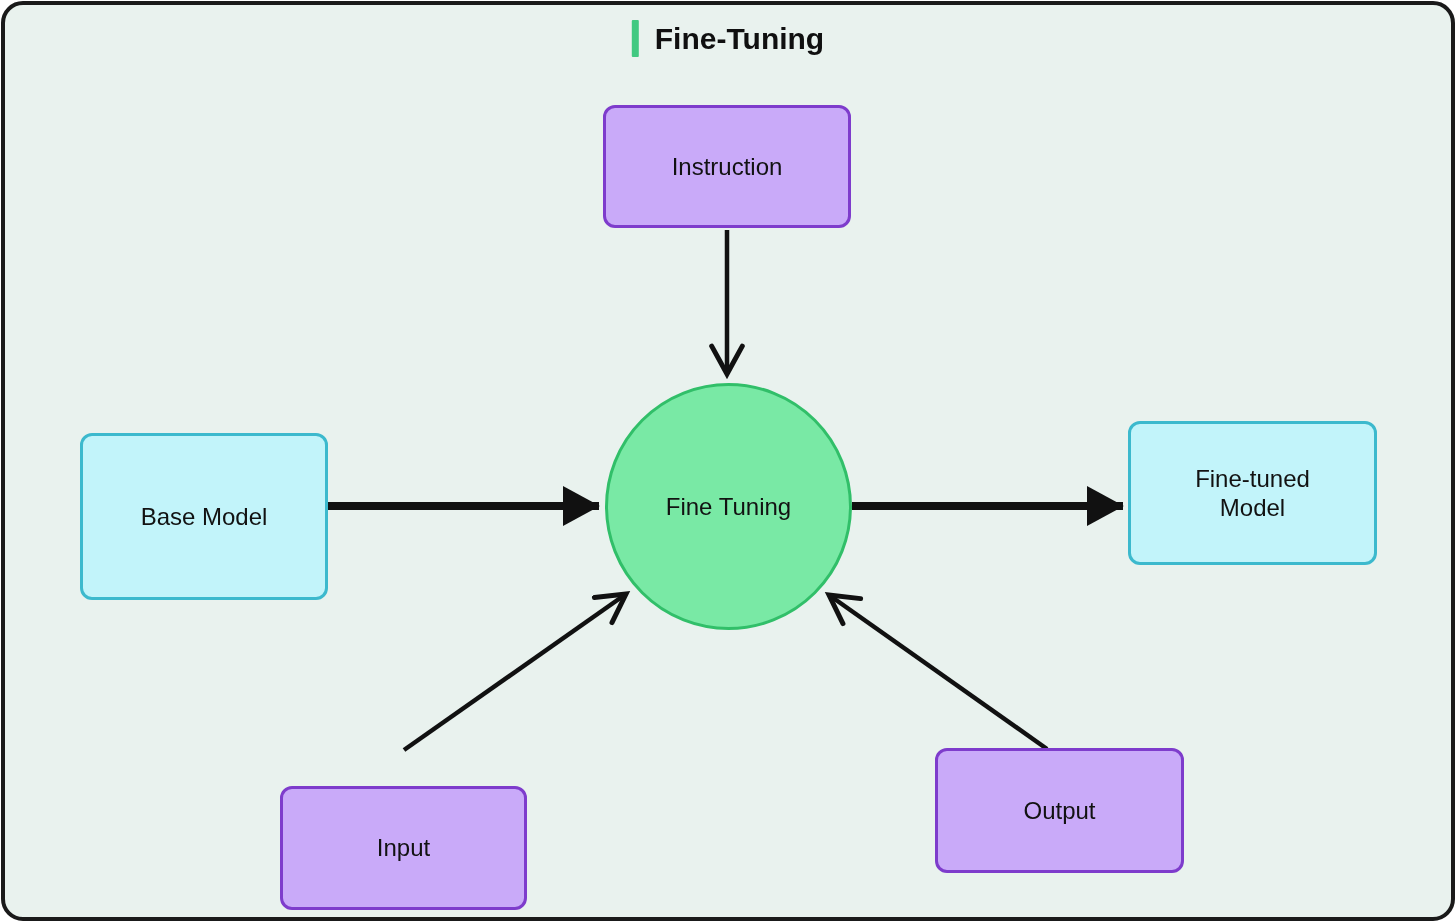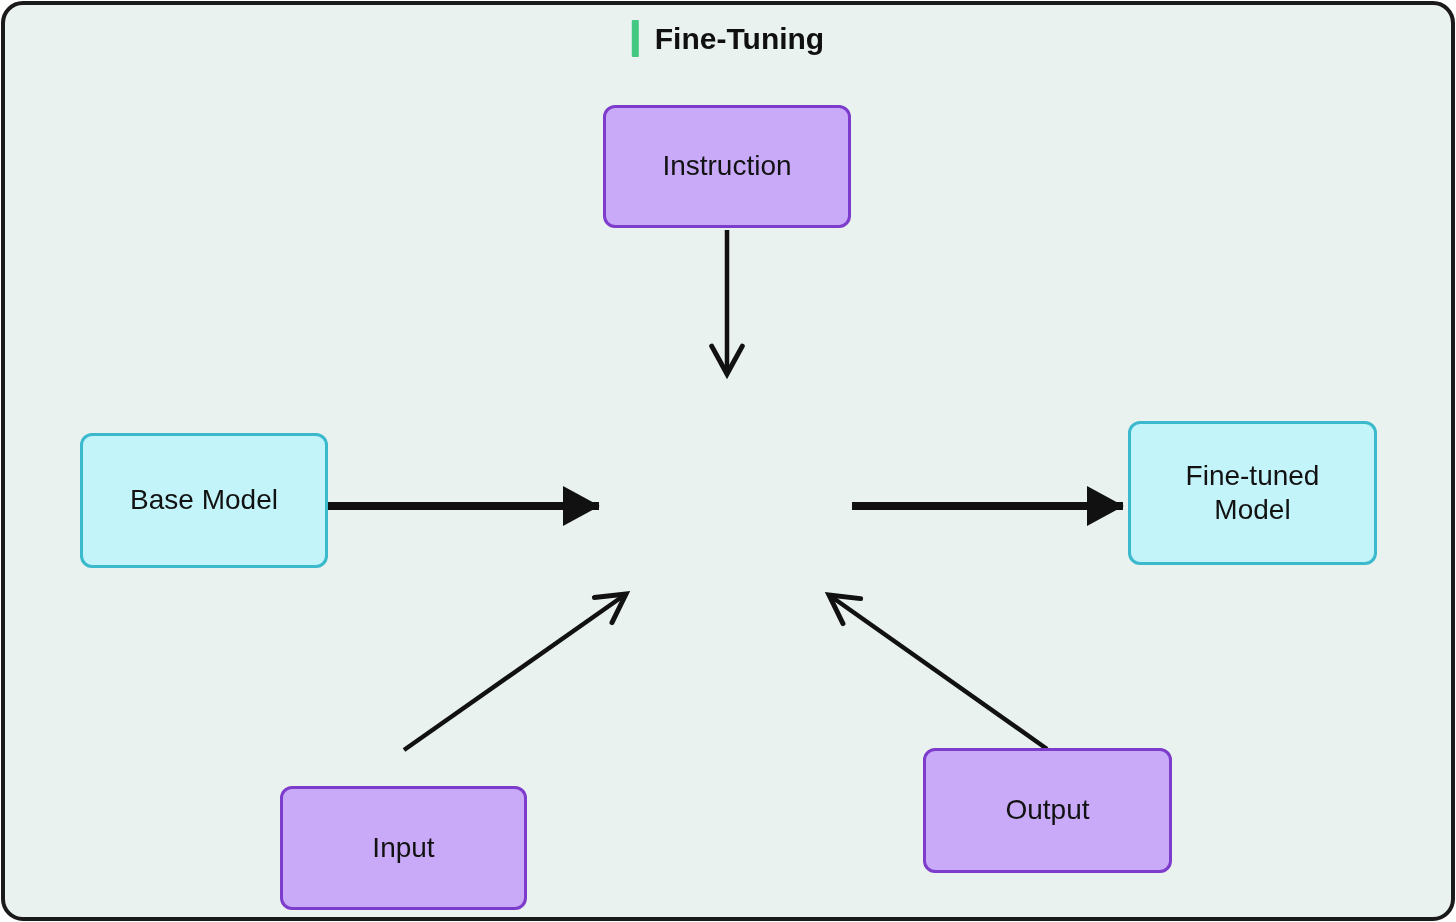--- a/index.html
+++ b/index.html
@@ -60,28 +60,28 @@
   }
   .node {
     position: absolute;
     box-sizing: border-box;
     border: 3.5px solid #000;
     border-radius: 12px;
     display: flex;
     align-items: center;
     justify-content: center;
     text-align: center;
-    font-size: 28px;
+    font-size: 24px;
     font-weight: 400;
     color: #121212;
     z-index: 2;
     line-height: 1.22;
   }
   #node-instruction      { left: 603px;  top: 105px; width: 248px; height: 123px; }
-  #node-base-model       { left: 80px;   top: 433px; width: 248px; height: 135px; }
+  #node-base-model       { left: 80px;   top: 433px; width: 248px; height: 167px; }
   #node-fine-tuning      { left: 605px;  top: 383px; width: 247px; height: 247px; border-radius: 50%; }
   #node-fine-tuned-model { left: 1128px; top: 421px; width: 249px; height: 144px; padding: 0 36px; }
   #node-input            { left: 280px;  top: 749px; width: 247px; height: 124px; margin-top: 37px; }
   #node-output           { left: 923px;  top: 748px; width: 249px; height: 125px; }
 </style>
 </head>
 <body style="background: rgb(255, 255, 255);">
 
 <div class="stage">
 
@@ -109,26 +109,29 @@
   </svg>
 
   <div class="node" id="node-instruction" style="background: rgb(201, 170, 249); border-color: rgb(126, 60, 204);">
     <span>Instruction</span>
   </div>
 
   <div class="node" id="node-base-model" style="background: rgb(194, 244, 250); border-color: rgb(60, 185, 205);">
     <span>Base Model</span>
   </div>
 
+  <div class="node" id="node-fine-tuning" style="background: rgb(121, 233, 165); border-color: rgb(49, 191, 105);">
+    <span>Fine Tuning</span>
+  </div>
 
   <div class="node" id="node-fine-tuned-model" style="background: rgb(194, 244, 250); border-color: rgb(60, 185, 205);">
     <span>Fine-tuned Model</span>
   </div>
 
   <div class="node" id="node-input" style="background: rgb(201, 170, 249); border-color: rgb(126, 60, 204);">
     <span>Input</span>
   </div>
 
-  <div class="node" id="node-output" style="background: rgb(201, 170, 249); border-color: rgb(126, 60, 204);">
+  <div class="node" id="node-output" style="background: rgb(201, 170, 249); border-color: rgb(126, 60, 204); margin-left: 12px;">
     <span>Output</span>
   </div>
 
 </div>
 
 </body></html>

